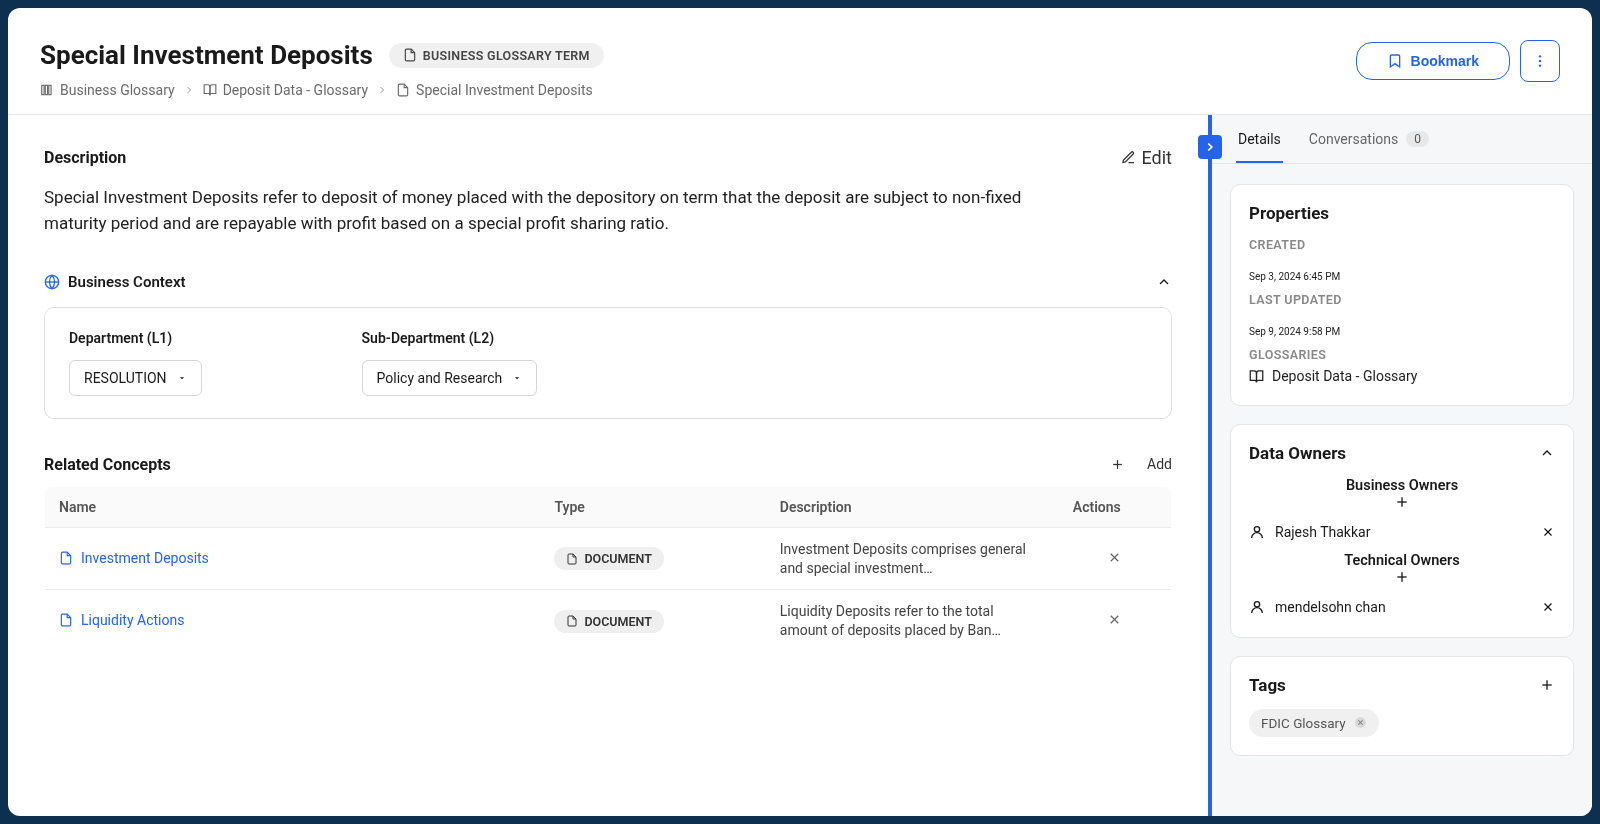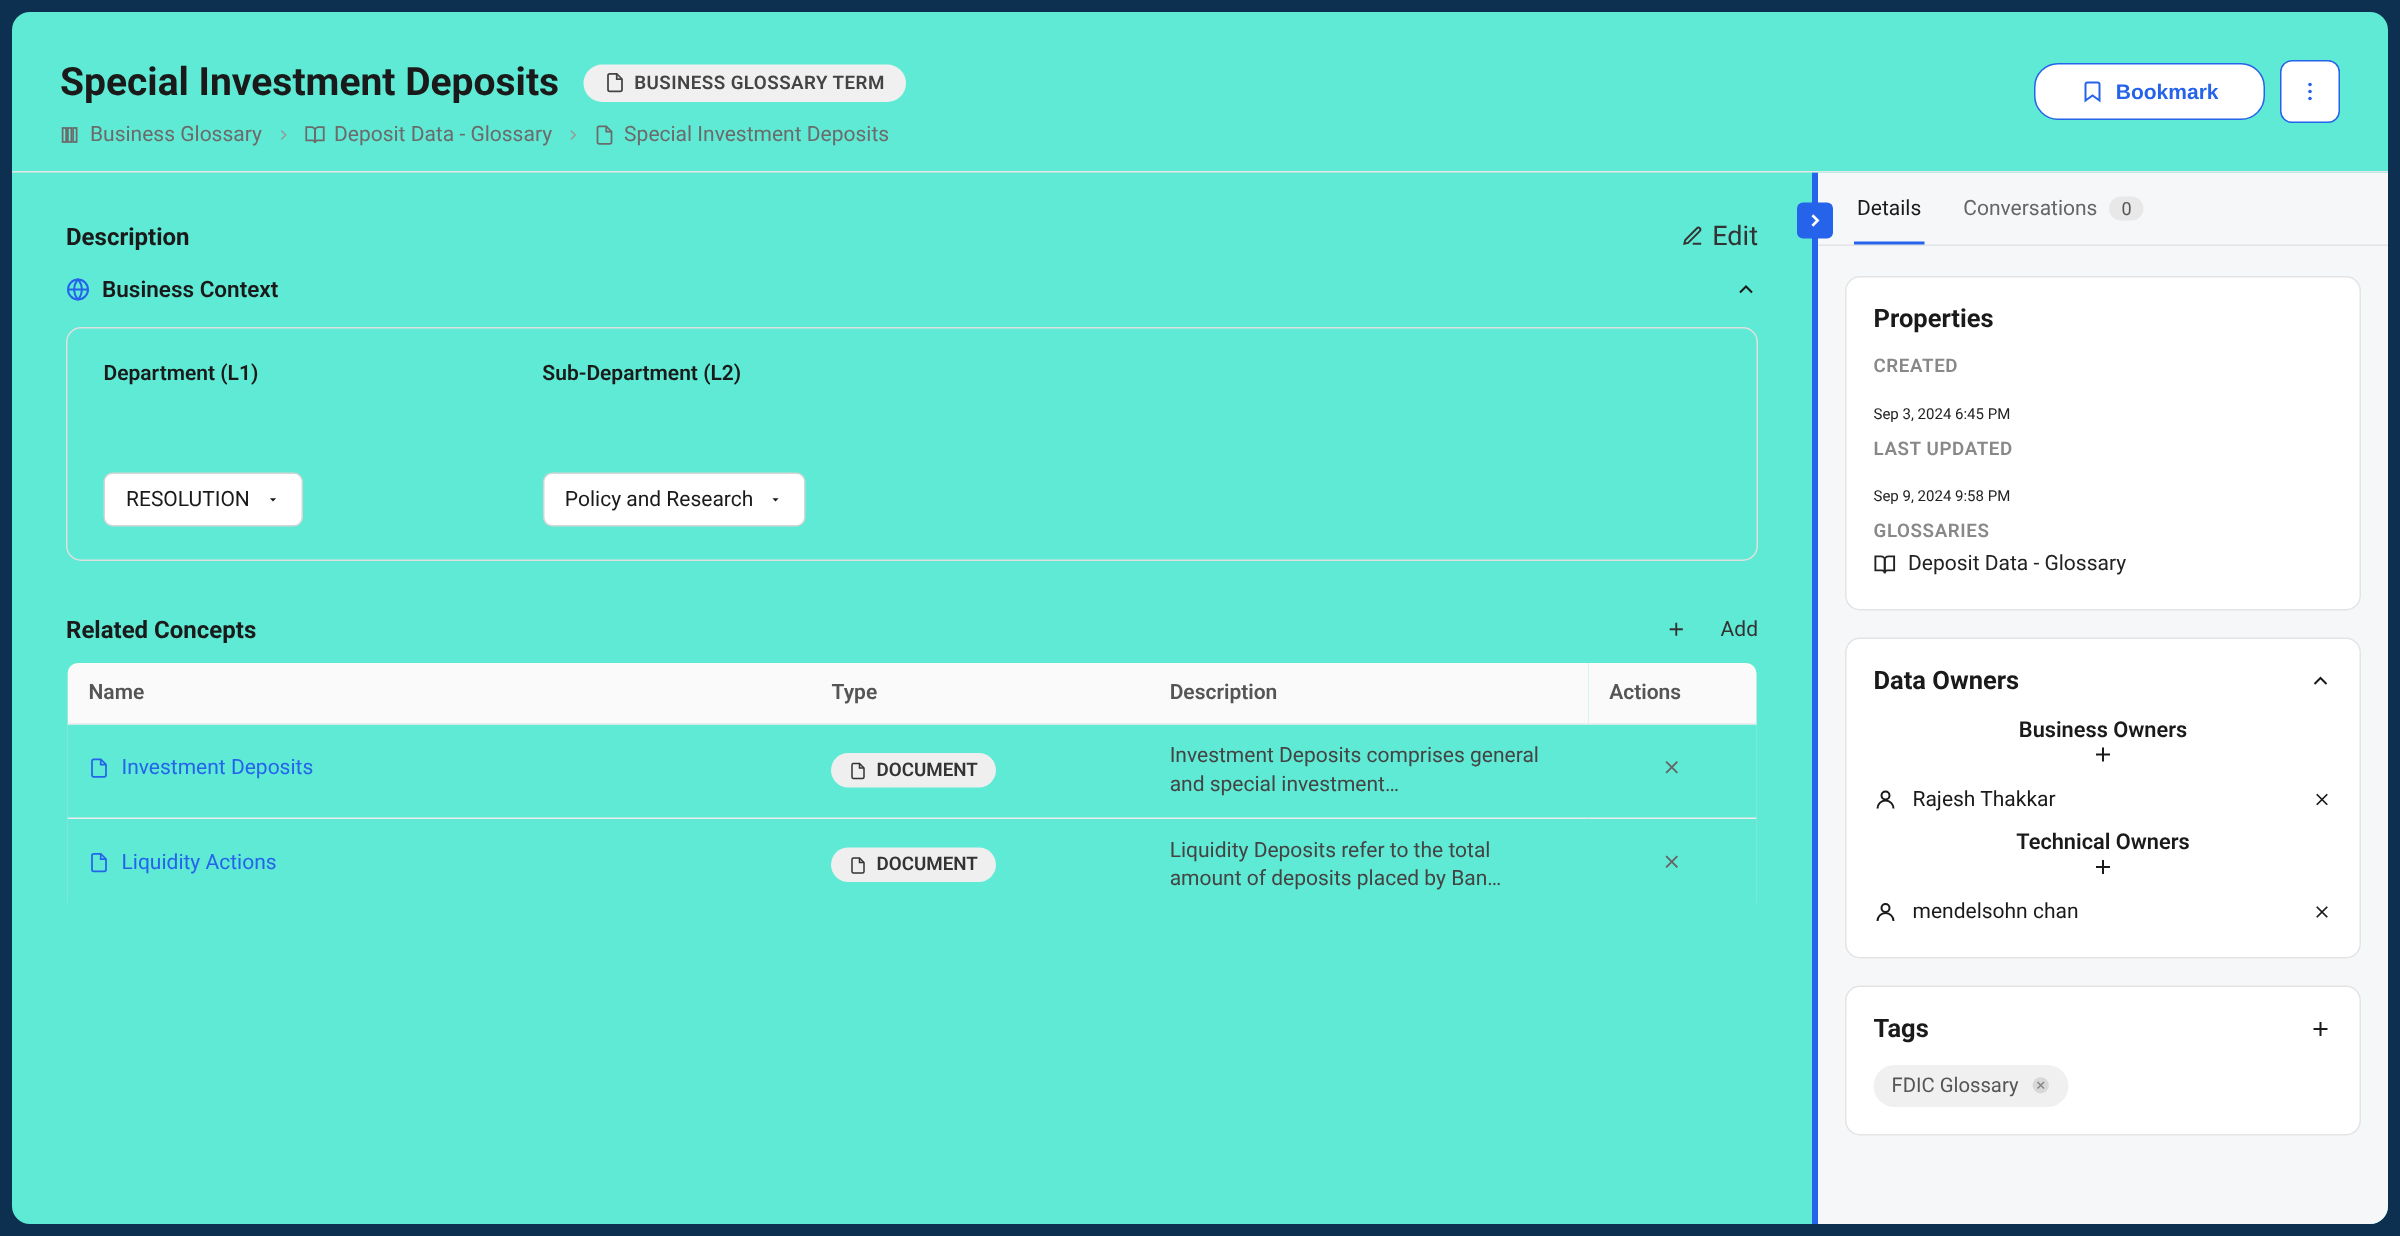--- a/index.html
+++ b/index.html
@@ -4,21 +4,21 @@
   <style>
     * { box-sizing: border-box; margin: 0; padding: 0; }
     body {
       font-family: -apple-system, BlinkMacSystemFont, "Segoe UI", Roboto, "Helvetica Neue", Arial, sans-serif;
       background: #0d3050;
       padding: 8px;
       font-size: 14px;
       color: #1a1a1a;
     }
     .app {
-      background: #5eead4;
+      background: #ffffff;
       border-radius: 12px;
       height: 808px;
       display: flex;
       flex-direction: column;
       overflow: hidden;
     }
     
     .header {
       padding: 32px 32px 16px 32px;
       border-bottom: 1px solid #e6e6e6;
@@ -61,21 +61,21 @@
     .context-head .title { display: flex; align-items: center; gap: 8px; font-weight: 600; font-size: 15px; }
     .globe-icon { color: #2563eb; }
     .context-body {
       border: 1px solid #e0e0e0; border-radius: 10px; padding: 22px 24px;
       display: flex; gap: 160px;
     }
     .context-col { display: flex; flex-direction: column; gap: 14px; }
     .context-label { font-size: 14px; font-weight: 600; }
     .select-pill {
       display: inline-flex; align-items: center; gap: 10px; border: 1px solid #d5d5d5; border-radius: 6px;
-      padding: 9px 14px; background: #fff; cursor: pointer; font-size: 14px; align-self: flex-start; margin-top: 44px;
+      padding: 9px 14px; background: #fff; cursor: pointer; font-size: 14px; align-self: flex-start;
     }
     
     .related-head { display: flex; justify-content: space-between; align-items: center; margin-bottom: 12px; }
     .add-link { display: inline-flex; align-items: center; gap: 22px; color: #333; cursor: pointer; font-size: 14px; }
     table.related { width: 100%; border-collapse: collapse; border: 1px solid #e0e0e0; border-radius: 8px; overflow: hidden; }
     table.related th, table.related td { padding: 12px 14px; text-align: left; font-size: 14px; border-bottom: 1px solid #ececec; }
     table.related th { background: #fafafa; color: #555; font-weight: 600; }
     .col-name { width: 44%; }
     .col-type { width: 20%; }
     .col-desc { width: 26%; }
@@ -204,20 +204,21 @@
         <div class="edit-link">
           <span class="icon">
             <svg width="15" height="15" viewBox="0 0 24 24" fill="none" stroke="currentColor" stroke-width="2">
                 <path d="M12 20h9"></path>
                 <path d="M16.5 3.5a2.12 2.12 0 0 1 3 3L7 19l-4 1 1-4z"></path>
               </svg>
           </span>
           <span>Edit</span>
         </div>
       </div>
+      <p class="desc-body">Special Investment Deposits refer to deposit of money placed with the depository on term that the deposit are subject to non-fixed maturity period and are repayable with profit based on a special profit sharing ratio.</p>
 
       <div class="context-panel">
         <div class="context-head">
           <div class="title">
             <span class="icon globe-icon">
               <svg width="16" height="16" viewBox="0 0 24 24" fill="none" stroke="currentColor" stroke-width="2">
                   <circle cx="12" cy="12" r="10"></circle>
                   <line x1="2" y1="12" x2="22" y2="12"></line>
                   <path d="M12 2a15 15 0 0 1 0 20 15 15 0 0 1 0-20z"></path>
                 </svg>

